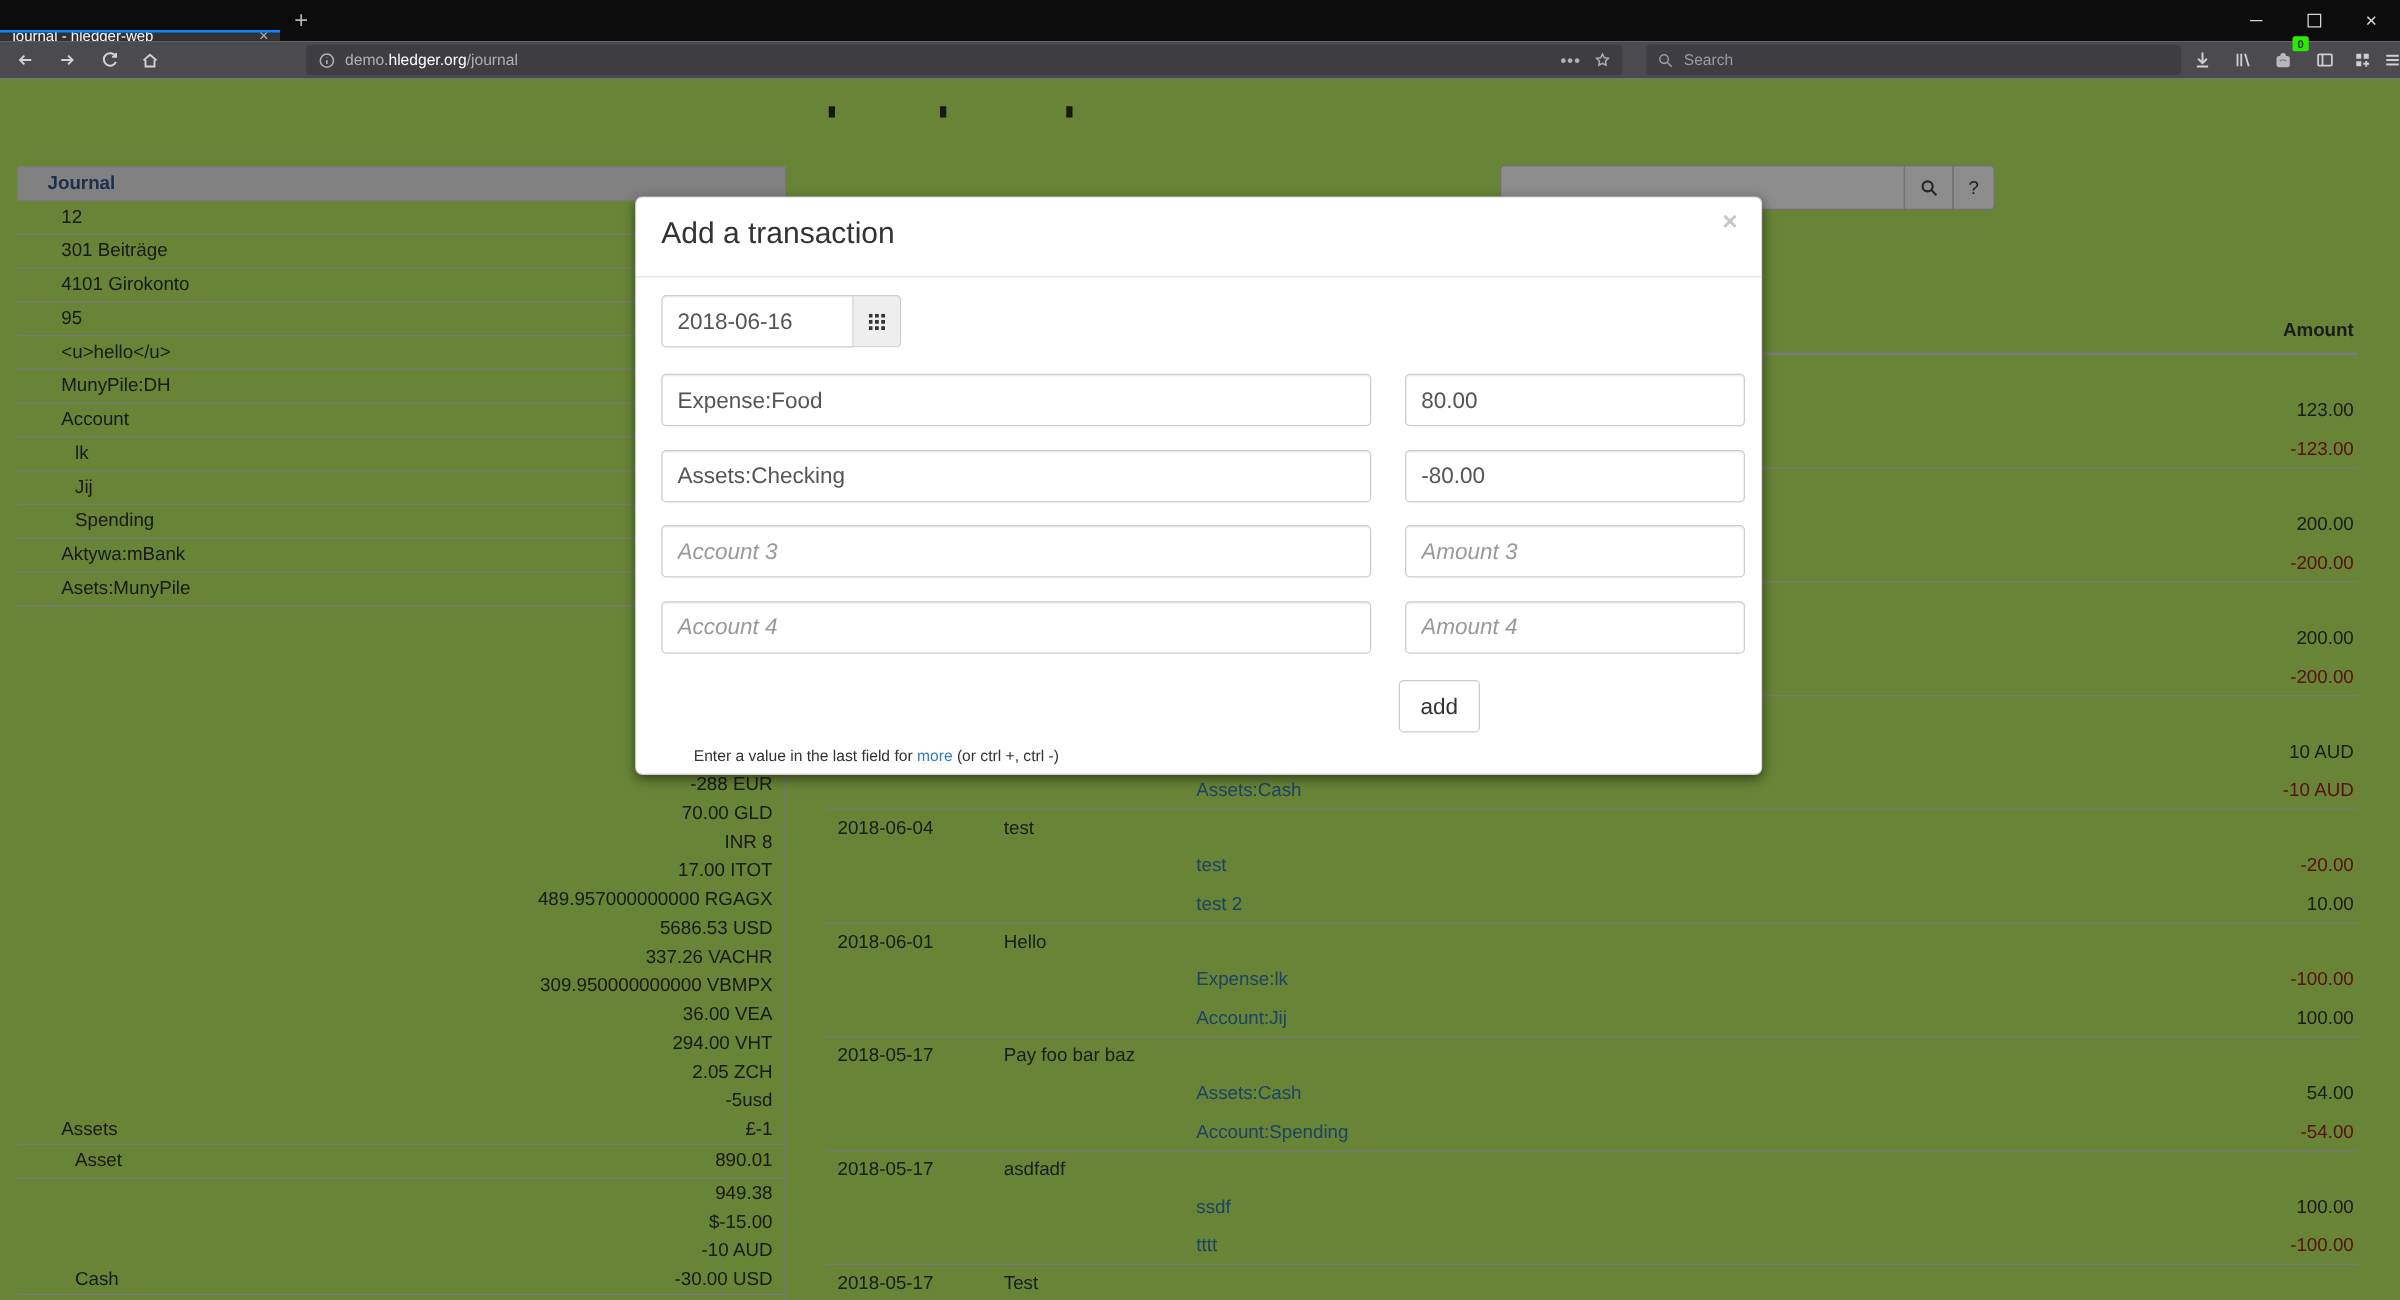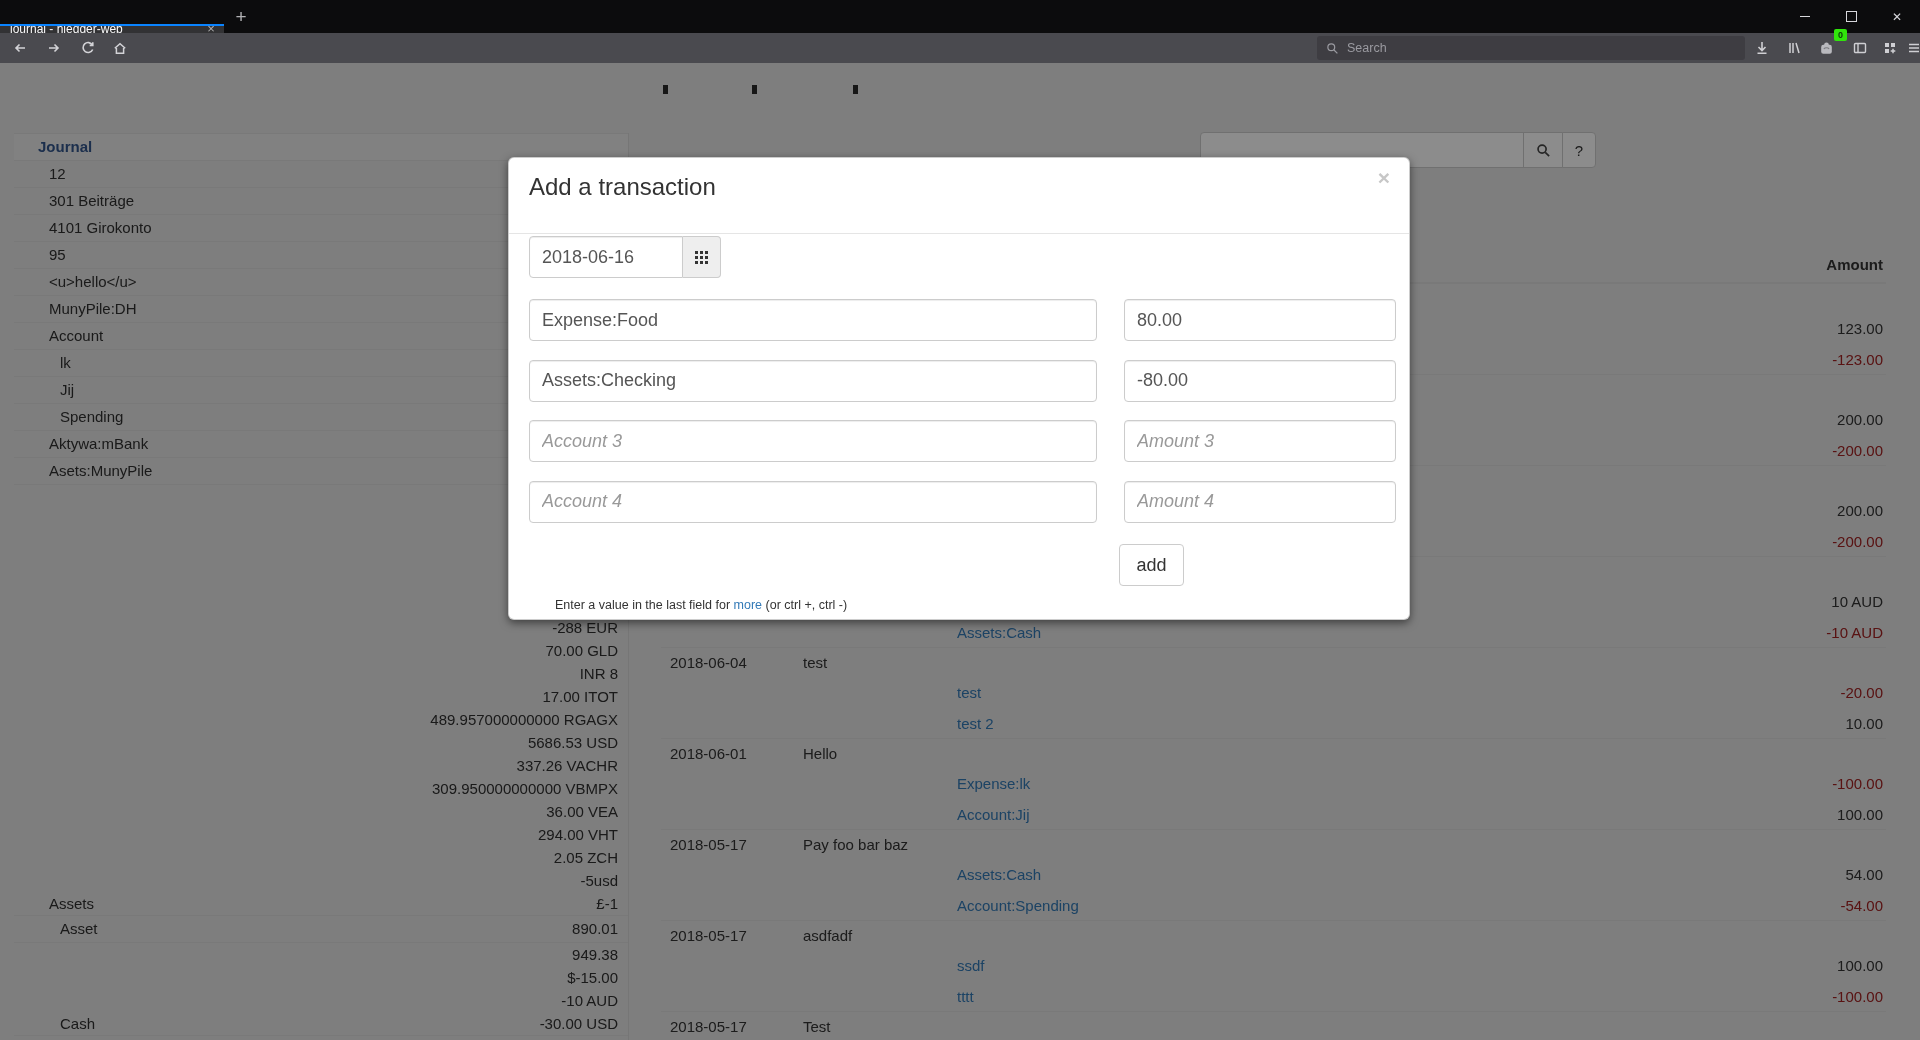--- a/index.html
+++ b/index.html
@@ -25,21 +25,21 @@
   .url-spacer{flex:1;}
   .url-overflow{letter-spacing:1px;font-size:13px;font-weight:bold;margin-right:10px;color:#b1b1b3;}
   .url-star{margin-right:9px;display:flex;}
   .searchbar{position:absolute;left:1317px;top:3px;width:428px;height:24px;background:#3e3d42;border-radius:3px;
     display:flex;align-items:center;color:#9a9aa0;font-size:12.5px;}
   .searchbar svg{margin:0 8px 0 9px;}
   .tool-ic{position:absolute;top:1px;width:28px;height:28px;display:flex;align-items:center;justify-content:center;}
   .badge{position:absolute;top:-5px;right:-7px;background:var(--badge-green);color:#0c3b0c;font-size:9px;
     font-weight:bold;height:12px;line-height:12px;padding:0 4px;border-radius:2px;}
   
-  .content{position:absolute;top:63px;left:0;width:1920px;height:977px;background:#e5e5e5;overflow:hidden;}
+  .content{position:absolute;top:63px;left:0;width:1920px;height:977px;background:#bef264;overflow:hidden;}
   .page{position:absolute;inset:0;z-index:1;}
   .title-frag{position:absolute;width:5px;height:9px;background:#2b2b2b;top:22px;}
   
   .sidebar{position:absolute;left:14px;top:70px;width:614px;height:907px;border-right:1px solid #d8d8d8;
     font-size:15px;color:#303030;}
   .side-row{display:flex;justify-content:space-between;align-items:flex-end;min-height:26px;
     border-top:1px solid #ddd;box-sizing:border-box;}
   .side-row.sel{background:#ececec;}
   .slbl{line-height:26px;white-space:nowrap;}
   .multi .slbl{line-height:23px;}
@@ -63,21 +63,21 @@
   .rline{position:relative;height:30.3px;line-height:30.3px;}
   .rdate{position:absolute;left:9px;color:#333;}
   .rdesc{position:absolute;left:142px;color:#333;}
   .racct{position:absolute;left:296px;color:var(--link-blue);text-decoration:none;}
   .ramt{position:absolute;right:3px;color:#333;}
   .ramt.neg{color:var(--negative-red);}
   
   .backdrop{position:absolute;inset:0;background:rgba(0,0,0,0.45);z-index:10;}
   .modal{position:absolute;left:508px;top:94px;width:902px;height:463px;background:#fff;z-index:20;
     border:1px solid rgba(0,0,0,0.2);border-radius:6px;box-shadow:0 3px 9px rgba(0,0,0,0.5);box-sizing:border-box;}
-  .modal-header{position:relative;height:76px;border-bottom:1px solid #e5e5e5;box-sizing:border-box;}
+  .modal-header{position:relative;height:64px;border-bottom:1px solid #e5e5e5;box-sizing:border-box;}
   .modal-title{position:absolute;left:20px;top:15px;font-size:24px;color:#333;}
   .modal-close{position:absolute;right:19px;top:8px;font-size:21px;color:#c7c7c7;font-weight:bold;cursor:default;}
   .modal input{box-sizing:border-box;height:42px;border:1px solid #ccc;border-radius:4px;padding:0 12px;
     font-size:18px;color:#555;font-family:"Liberation Sans",sans-serif;outline:none;
     box-shadow:inset 0 1px 1px rgba(0,0,0,0.075);}
   .modal input::placeholder{color:#999;font-style:italic;opacity:1;}
   .date-group{position:absolute;left:20px;top:78px;display:flex;}
   .date-group input{width:154px;border-radius:4px 0 0 4px;}
   .date-addon{width:38px;height:42px;box-sizing:border-box;background:#eee;border:1px solid #ccc;border-left:none;
     border-radius:0 4px 4px 0;display:flex;align-items:center;justify-content:center;}
@@ -125,20 +125,38 @@
       <svg width="16" height="16" viewBox="0 0 16 16" fill="none" stroke="#d3d3d7" stroke-width="1.6">
           <path d="M12.7 9.5A5 5 0 1 1 12.4 5"></path>
           <path d="M12.8 2.3v3.1H9.7"></path>
         </svg>
     </div>
     <div class="navbtn" style="left:106px">
       <svg width="16" height="16" viewBox="0 0 16 16" fill="none" stroke="#d3d3d7" stroke-width="1.5">
           <path d="M2.8 8.3 8 3.8l5.2 4.5M4.4 8v5.2h7.2V8"></path>
         </svg>
     </div>
+    <div class="urlbar">
+      <span class="info">
+        <svg width="15" height="15" viewBox="0 0 16 16" fill="none" stroke="#b1b1b3" stroke-width="1.3">
+            <circle cx="8" cy="8" r="5.6"></circle>
+            <path d="M8 5.2v.3M8 7.4v3.4"></path>
+          </svg>
+      </span>
+      <span>demo.</span>
+        <span class="url-domain">hledger.org</span>
+        <span>/journal</span>
+      <span class="url-spacer"></span>
+      <span class="url-overflow">•••</span>
+      <span class="url-star">
+        <svg width="14" height="14" viewBox="0 0 16 16" fill="none" stroke="#b1b1b3" stroke-width="1.3">
+            <path d="M8 2.6l1.7 3.4 3.7.5-2.7 2.6.6 3.7L8 11.1l-3.3 1.7.6-3.7L2.6 6.5l3.7-.5z"></path>
+          </svg>
+      </span>
+    </div>
     <div class="searchbar">
       <svg width="13" height="13" viewBox="0 0 16 16" fill="none" stroke="#9a9aa0" stroke-width="1.5">
           <circle cx="6.5" cy="6.5" r="4.2"></circle>
           <path d="M9.8 9.8 14 14"></path>
         </svg>
       <span>Search</span>
     </div>
     <div class="tool-ic" style="left:1748px">
       <svg width="16" height="16" viewBox="0 0 16 16" fill="none" stroke="#cfcfd3" stroke-width="1.6">
           <path d="M8 2v8M4.5 7 8 10.5 11.5 7M3.5 13.2h9"></path>

